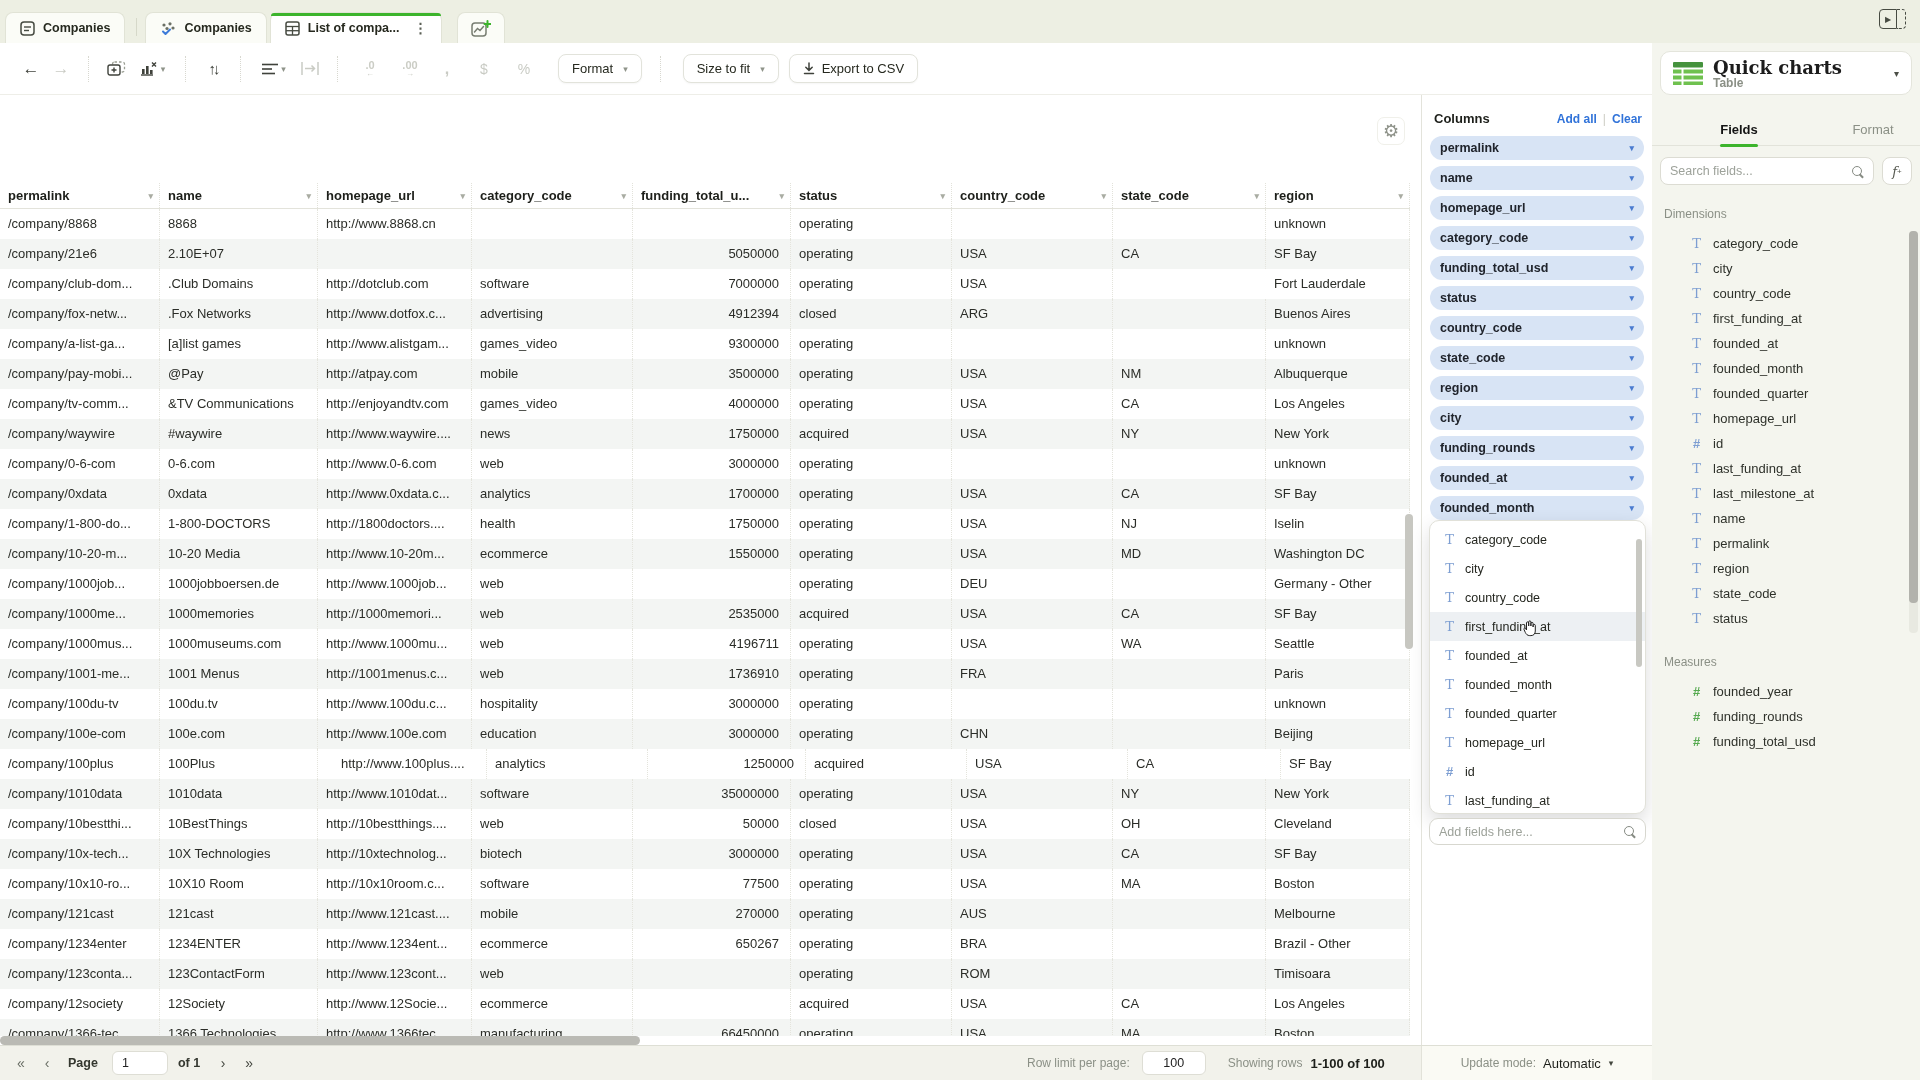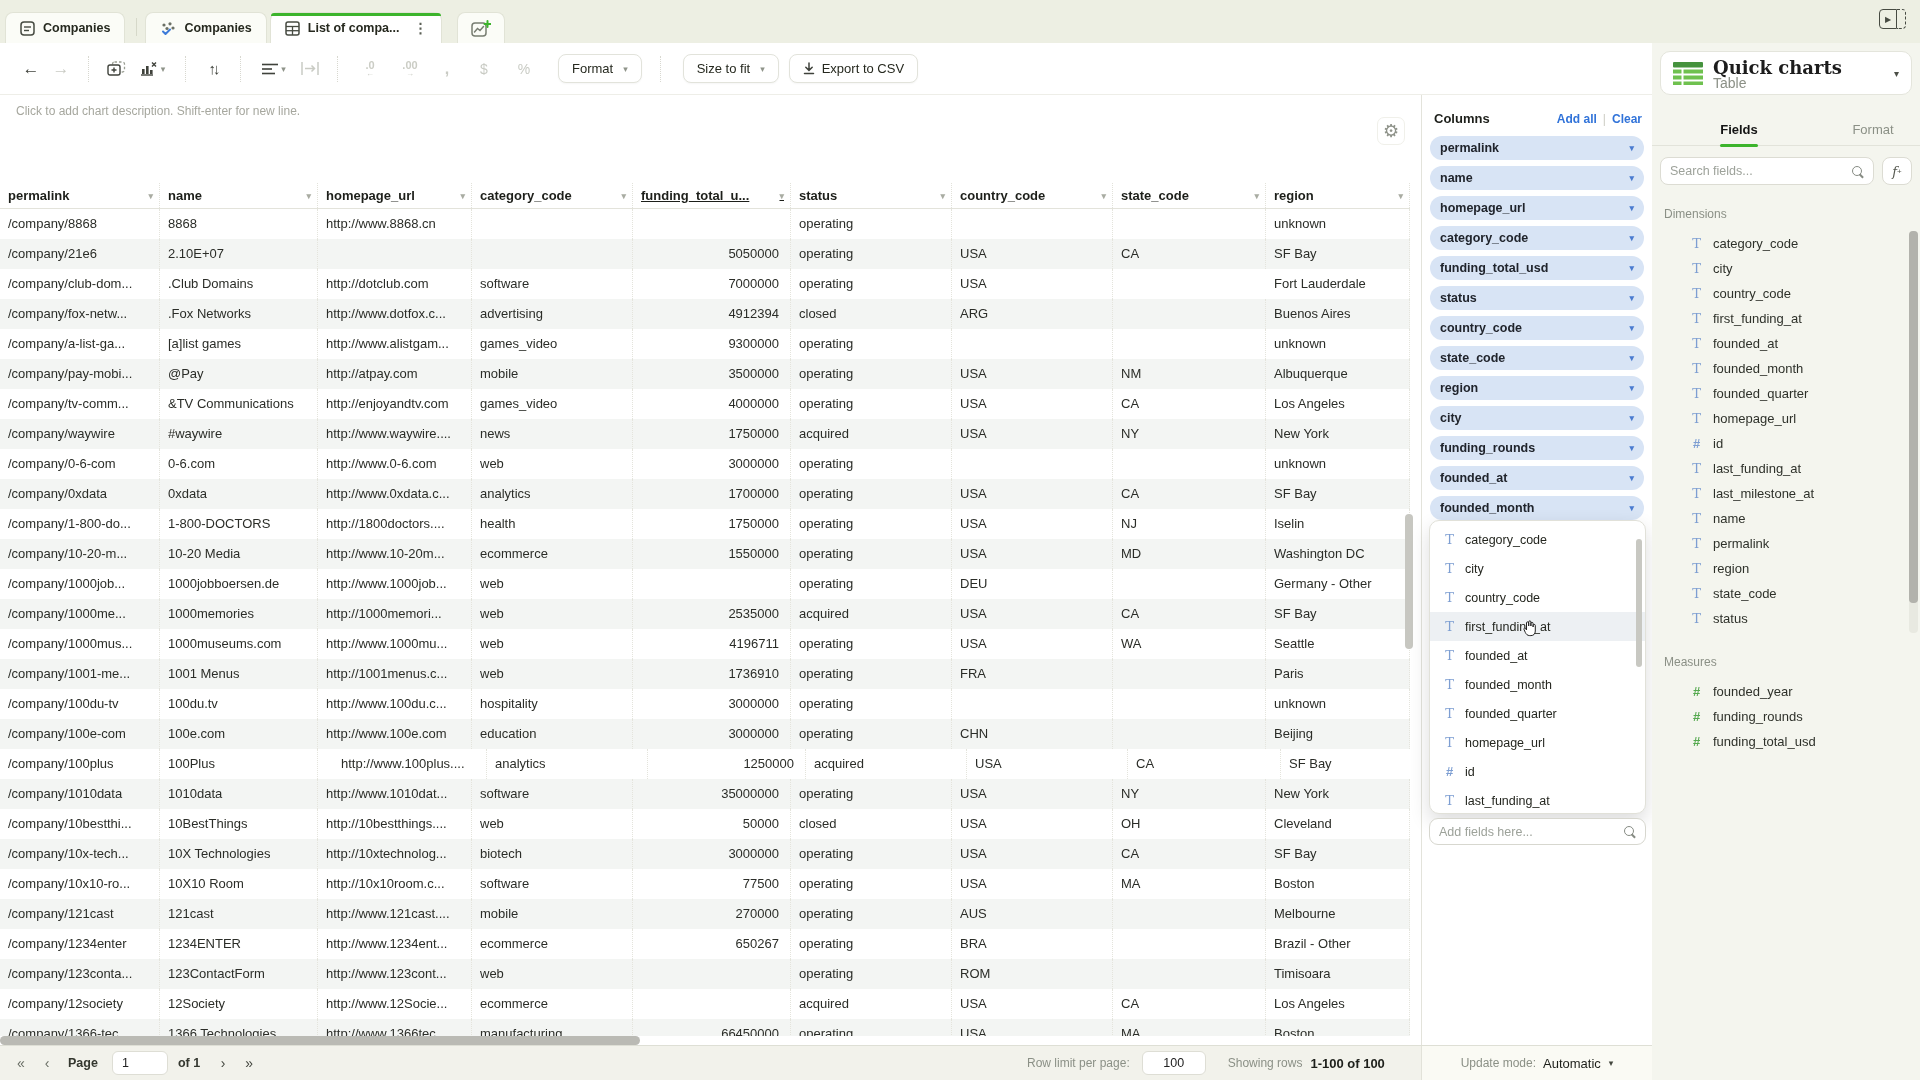--- a/index.html
+++ b/index.html
@@ -69,21 +69,21 @@
   .addfields { position:absolute; top:723px; left:7px; width:217px; height:27px; border:1px solid #d7d7cf; border-radius:9px; background:#fff; display:flex; align-items:center; justify-content:space-between; padding:0 9px; font-size:12.5px; color:#9da29a; }
   .lens { position:relative; width:13px; height:13px; flex:none; }
   .lens::before { content:''; position:absolute; width:8px; height:8px; border:1.5px solid #878c84; border-radius:50%; left:1px; top:1px; }
   .lens::after { content:''; position:absolute; width:5px; height:1.6px; background:#878c84; transform:rotate(45deg); left:8px; top:10px; }
 
   
   .fpanel { position:absolute; top:43px; left:1652px; width:268px; height:1037px; background:#f4f5ee; }
   .selector { position:absolute; top:8px; left:8px; width:252px; height:44px; background:#fff; border:1px solid #e4e5dc; border-radius:10px; display:flex; align-items:center; padding:0 12px; gap:10px; }
   .qc-text { display:flex; flex-direction:column; }
   .qc-title { font-family:"DejaVu Serif",serif; font-size:18px; font-weight:600; color:#1c1c1c; line-height:19px; }
-  .qc-sub { font-size:14px; color:#8b9086; line-height:12px; }
+  .qc-sub { font-size:12px; color:#8b9086; line-height:12px;font-weight:bold; }
   .qc-caret { margin-left:auto; font-size:10px; color:#4c4f47; }
   .ftabs { position:absolute; top:70px; left:0; width:268px; height:33px; display:flex; border-bottom:1px solid #e2e3da; }
   .ftab { flex:1; display:flex; align-items:center; justify-content:center; font-size:13px; color:#8b9086; position:relative;margin-left:40px; }
   .ftab.active { color:#141414; font-weight:700; }
   .ftab.active::after { content:''; position:absolute; bottom:-2px; left:28px; right:28px; height:3px; background:#3cb42c; border-radius:2px; }
   .fsearch { position:absolute; top:114px; left:8px; display:flex; gap:8px; }
   .sinput { width:214px; height:28px; background:#fff; border:1px solid #dcdcd3; border-radius:8px; display:flex; align-items:center; justify-content:space-between; padding:0 9px; font-size:12.5px; color:#9da29a; }
   .fxbtn { width:30px; height:28px; background:#fff; border:1px solid #dcdcd3; border-radius:8px; display:flex; align-items:center; justify-content:center; color:#55584f; font-size:13px; }
   .fxbtn i { font-family:"DejaVu Serif",serif; font-style:italic; }
   .fxbtn sup { font-size:8px; }
@@ -218,42 +218,41 @@
   <button class="btn">
     <svg width="12" height="13" viewBox="0 0 12 13">
         <path d="M6 1 v7 M2.8 5.2 L6 8.4 L9.2 5.2" fill="none" stroke="#3f423b" stroke-width="1.5" stroke-linecap="round"></path>
         <line x1="1.5" y1="11.5" x2="10.5" y2="11.5" stroke="#3f423b" stroke-width="1.5" stroke-linecap="round"></line>
       </svg>
     <span>Export to CSV</span>
   </button>
 </div>
 
 <div class="chart">
-  <div class="chart-desc">Click to add chart description. Shift-enter for new line.</div>
   <div class="gear">⚙</div>
 
   <div class="tbl">
     <div class="thead" id="thead">
         <div class="th" style="width: 160px;">
           <span>permalink</span>
           <span class="fcaret">▾</span>
         </div>
         <div class="th" style="width: 158px;">
           <span>name</span>
           <span class="fcaret">▾</span>
         </div>
         <div class="th" style="width: 154px;">
           <span>homepage_url</span>
           <span class="fcaret">▾</span>
         </div>
         <div class="th" style="width: 161px;">
           <span>category_code</span>
           <span class="fcaret">▾</span>
         </div>
-        <div class="th" style="width: 158px; text-decoration: underline;">
+        <div class="th" style="width: 158px;">
           <span>funding_total_u...</span>
           <span class="fcaret">▾</span>
         </div>
         <div class="th" style="width: 161px;">
           <span>status</span>
           <span class="fcaret">▾</span>
         </div>
         <div class="th" style="width: 161px;">
           <span>country_code</span>
           <span class="fcaret">▾</span>

